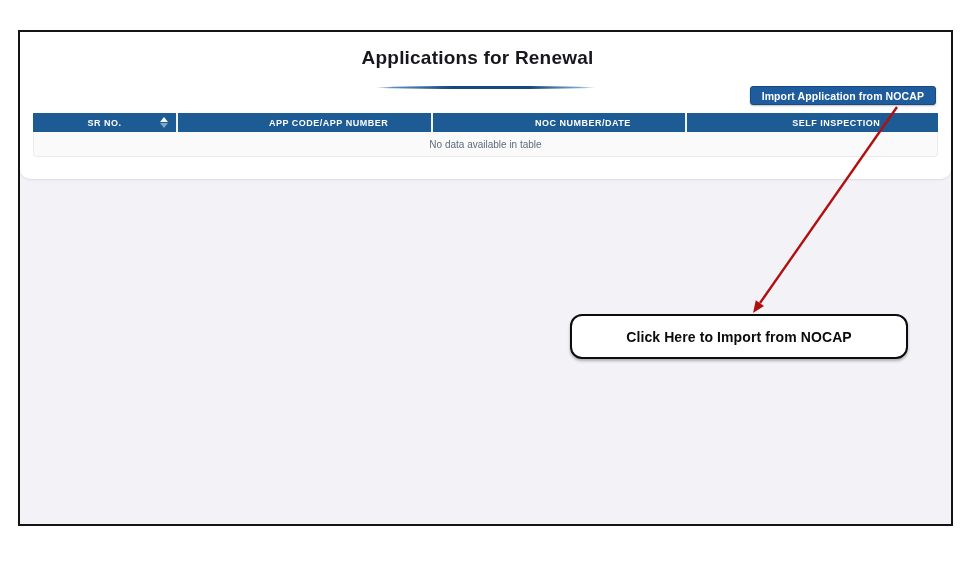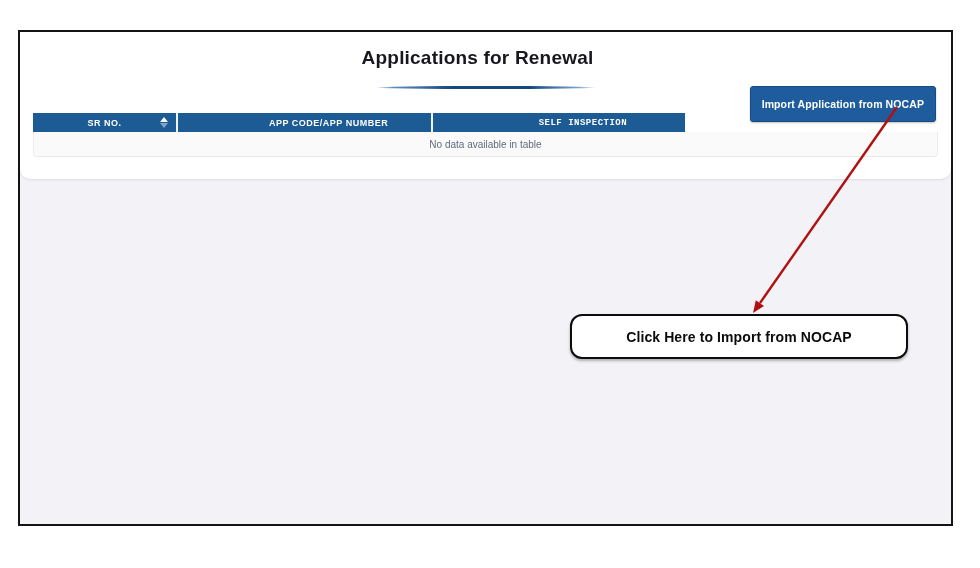--- a/index.html
+++ b/index.html
@@ -33,40 +33,40 @@
     position: absolute; top: 54px; left: 50%;
     width: 222px; height: 3px; margin-left: -111px;
     border-radius: 50%;
     background: linear-gradient(to right,
       rgba(120,160,205,0) 0%, #5e8cc0 8%, #14487e 35%,
       var(--title-underline, #14487e) 70%, #7fa5cc 92%, rgba(120,160,205,0) 100%);
   }
 
   .import-btn {
     position: absolute; top: 54px; right: 15px;
-    height: 36px; padding: 0 11px;
+    height: 19px; padding: 0 11px;
     background: var(--button-blue, #1e5c9e);
     color: #ffffff; font-family: "Liberation Sans", sans-serif;
     font-size: 10.5px; font-weight: bold; letter-spacing: 0.1px;
     border: 1px solid #174a80; border-radius: 3px;
     box-shadow: 0 1px 2px rgba(0,0,0,0.25);
     cursor: pointer;
   }
 
   
   .table { position: absolute; left: 13px; right: 13px; top: 81px; }
   .thead { display: flex; height: 19px; }
   .th {
     background: var(--header-blue, #1d5b94);
     color: #ffffff; font-size: 9px; font-weight: bold; letter-spacing: 0.5px;
     display: flex; align-items: center; justify-content: center;
     position: relative; cursor: pointer;
   }
   .th + .th { border-left: 2px solid #f1f3f7; padding-left: 48px; }
-  .c1 { width: 15.8%; } .c2 { width: 28.2%; } .c3 { width: 28%; } .c4 { width: 28%; font-family: Liberation Mono, monospace; }
+  .c1 { width: 15.8%; } .c2 { width: 28.2%; } .c3 { width: 28%; } .c4 { width: 28%; }
 
   .sort { position: absolute; right: 7px; top: 3px; width: 9px; height: 13px; }
   .sort i { display: block; width: 0; height: 0; margin: 1px auto; }
   .sort .up   { border-left: 4px solid transparent; border-right: 4px solid transparent; border-bottom: 5px solid rgba(255,255,255,0.95); }
   .sort .down { border-left: 4px solid transparent; border-right: 4px solid transparent; border-top: 5px solid rgba(255,255,255,0.45); }
 
   .empty-row {
     height: 25px;
     background: #fafafb;
     border: 1px solid #ebebef; border-top: none;
@@ -109,20 +109,23 @@
         <div class="th c1">
           <span>SR NO.</span>
           <span class="sort">
             <i class="up"></i>
             <i class="down"></i>
           </span>
         </div>
         <div class="th c2">
           <span>APP CODE/APP NUMBER</span>
         </div>
+        <div class="th c3">
+          <span>NOC NUMBER/DATE</span>
+        </div>
         <div class="th c4">
           <span>SELF INSPECTION</span>
         </div>
       </div>
       <div class="empty-row">
         <span>No data available in table</span>
       </div>
     </div>
 
   </div>

